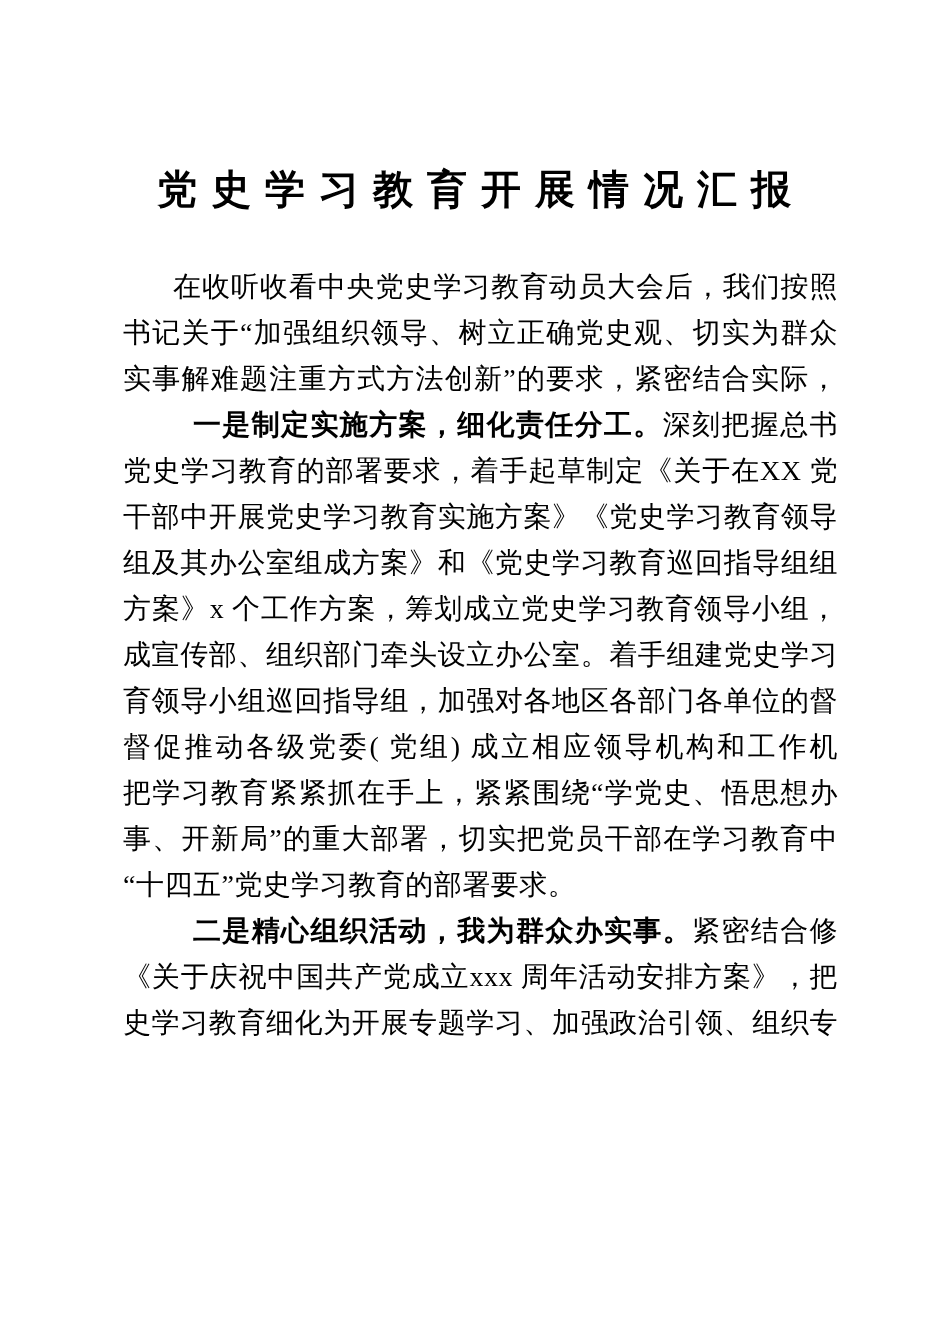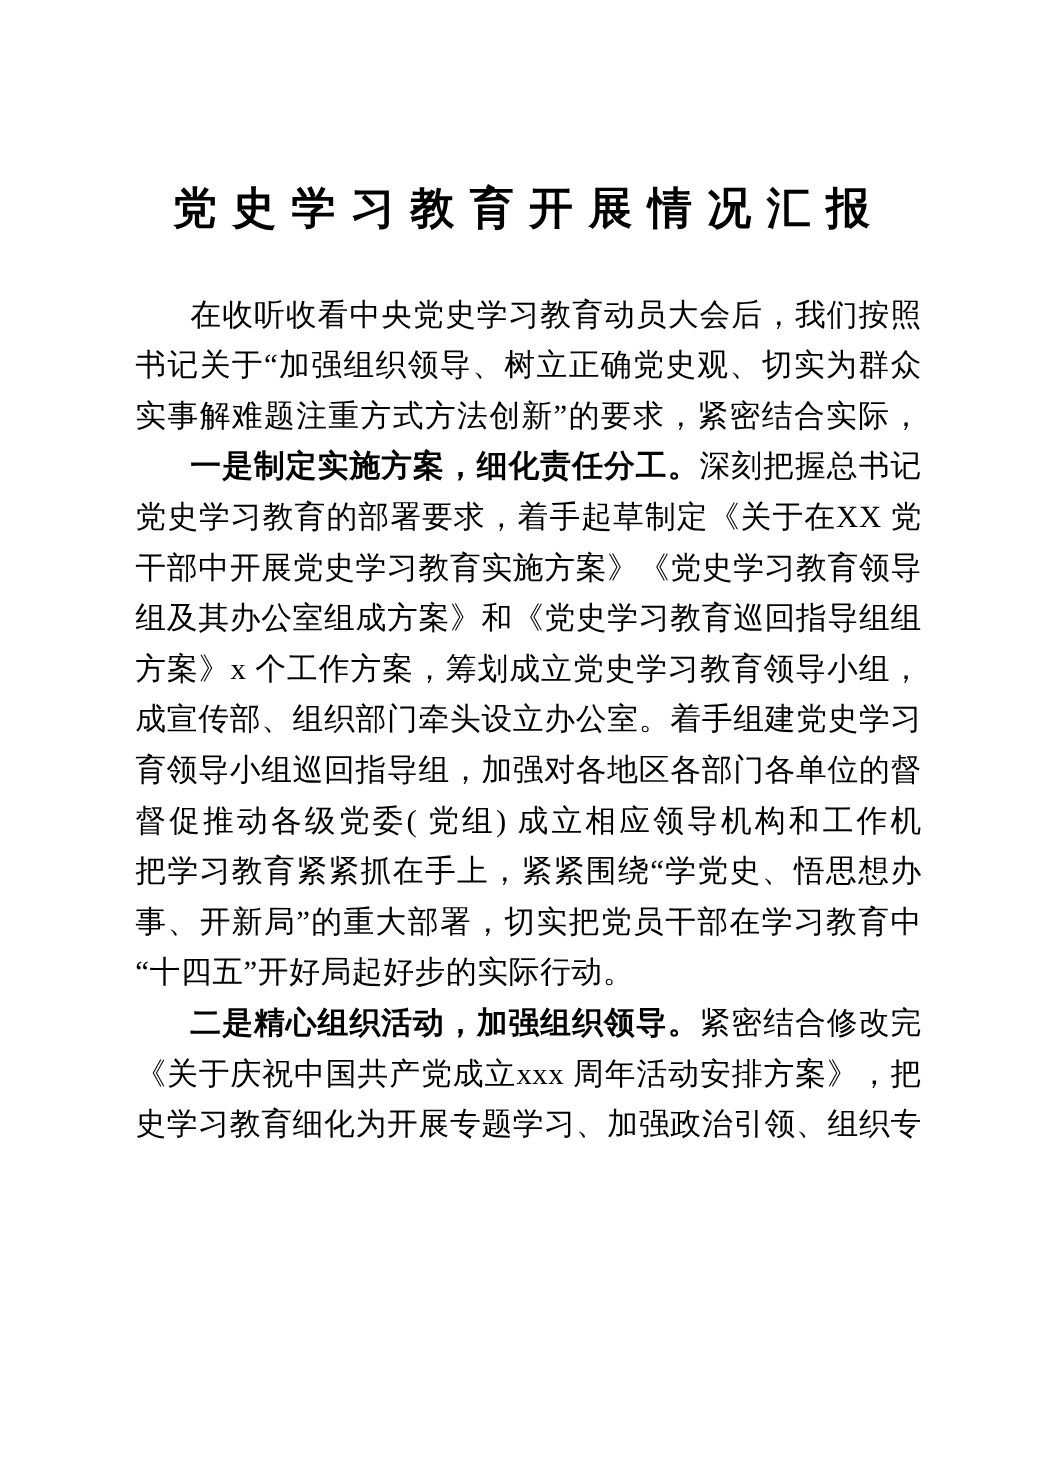--- a/index.html
+++ b/index.html
@@ -53,20 +53,21 @@
   }
   .text-line.indent {
     padding-left: 50px;
   }
   .seg {
     font-weight: normal;
   }
   .seg.bold-head {
     font-family: Liberation Mono, monospace;
     font-weight: bold;
+    margin-left: 20px;
   }
 </style>
 </head>
 <body>
 
 <div class="page">
   <div class="doc-title">党 史 学 习 教 育 开 展 情 况 汇 报</div>
   <div class="doc-body">
       <div class="paragraph">
         <div class="text-line indent justify"><span class="seg">在收听收看中央党史学习教育动员大会后，我们按照总</span></div>
@@ -77,21 +78,21 @@
         <div class="text-line indent justify"><span class="seg bold-head">一是制定实施方案，细化责任分工。</span><span class="seg">深刻把握总书记对</span></div>
         <div class="text-line justify"><span class="seg">党史学习教育的部署要求，着手起草制定《关于在XX 党员</span></div>
         <div class="text-line justify"><span class="seg">干部中开展党史学习教育实施方案》《党史学习教育领导小</span></div>
         <div class="text-line justify"><span class="seg">组及其办公室组成方案》和《党史学习教育巡回指导组组成</span></div>
         <div class="text-line justify"><span class="seg">方案》x 个工作方案，筹划成立党史学习教育领导小组，责</span></div>
         <div class="text-line justify"><span class="seg">成宣传部、组织部门牵头设立办公室。着手组建党史学习教</span></div>
         <div class="text-line justify"><span class="seg">育领导小组巡回指导组，加强对各地区各部门各单位的督导，</span></div>
         <div class="text-line justify"><span class="seg">督促推动各级党委( 党组) 成立相应领导机构和工作机构，</span></div>
         <div class="text-line justify"><span class="seg">把学习教育紧紧抓在手上，紧紧围绕“学党史、悟思想办实</span></div>
         <div class="text-line justify"><span class="seg">事、开新局”的重大部署，切实把党员干部在学习教育中激</span></div>
-        <div class="text-line"><span class="seg">“十四五”开好局起好步的实际行动。</span></div>
+        <div class="text-line"><span class="seg">“十四五”党史学习教育的部署要求。</span></div>
       </div>
       <div class="paragraph">
-        <div class="text-line indent justify"><span class="seg bold-head">二是精心组织活动，加强组织领导。</span><span class="seg">紧密结合修改完善</span></div>
+        <div class="text-line indent justify"><span class="seg bold-head">二是精心组织活动，我为群众办实事。</span><span class="seg">紧密结合修改完善</span></div>
         <div class="text-line justify"><span class="seg">《关于庆祝中国共产党成立xxx 周年活动安排方案》，把党</span></div>
         <div class="text-line justify"><span class="seg">史学习教育细化为开展专题学习、加强政治引领、组织专题</span></div>
       </div>
     </div>
 </div>
 
 </body></html>

